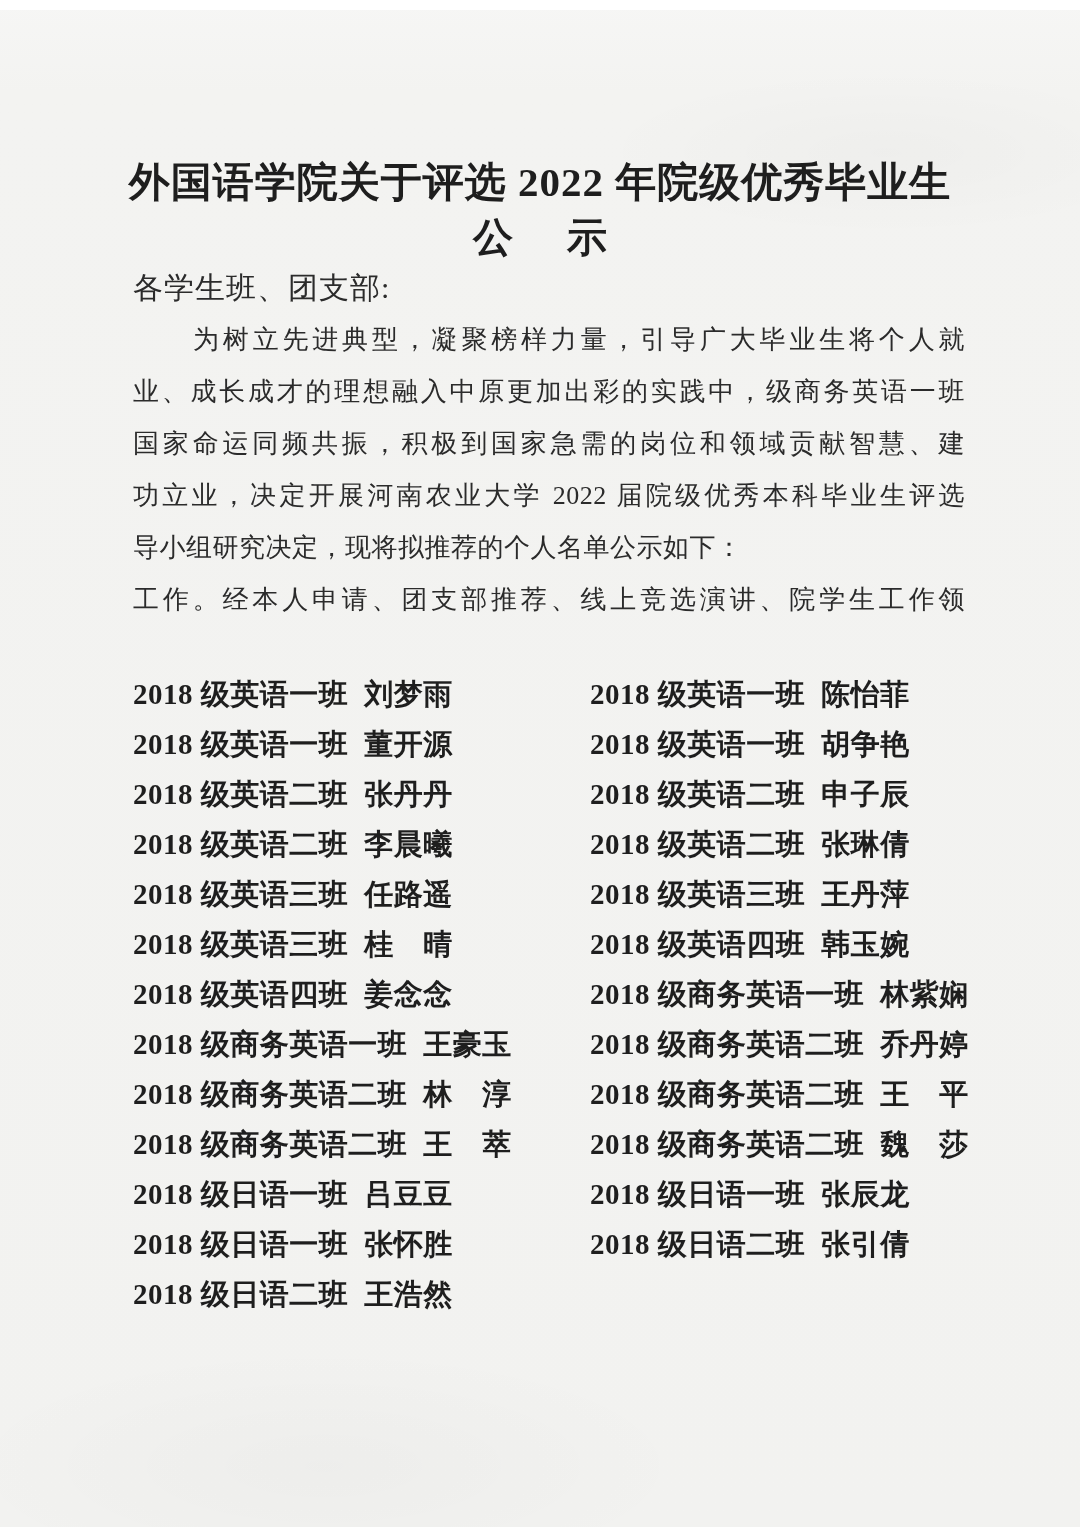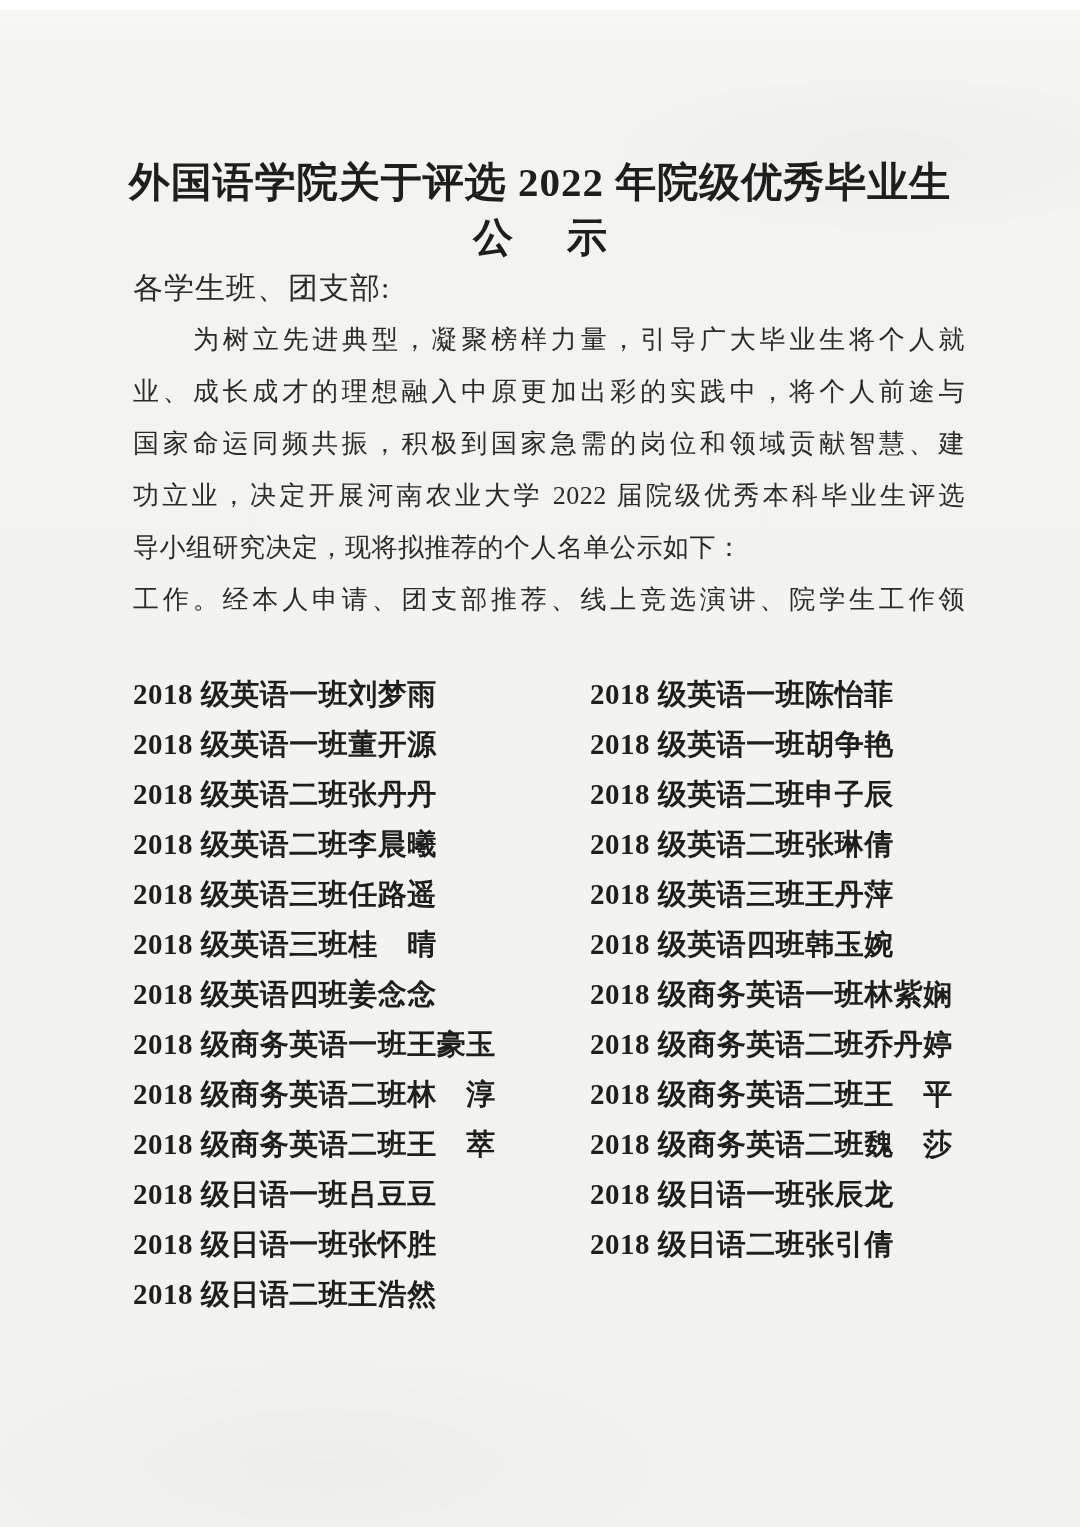--- a/index.html
+++ b/index.html
@@ -65,21 +65,21 @@
   .pline.last{text-align:left;text-align-last:left;}
   .roster{
     position:absolute;top:669px;left:133px;right:60px;
     display:flex;
   }
   .col{display:flex;flex-direction:column;}
   .col-left{width:457px;flex:none;}
   .col-right{flex:1;}
   .row{
     height:50px;line-height:50px;
-    display:flex;column-gap:0;
+    display:flex;column-gap:16px;
     font-weight:700;font-size:29px;
     letter-spacing:0.5px;
     white-space:nowrap;
     color:var(--ink);
   }
 </style>
 </head>
 <body>
 
 <div class="page">
@@ -89,21 +89,21 @@
 
   <div class="subtitle">
     <span>公</span>
     <span>示</span>
   </div>
 
   <div class="salutation">各学生班、团支部:</div>
 
   <div class="paragraph">
     <div class="pline indent">为树立先进典型，凝聚榜样力量，引导广大毕业生将个人就</div>
-    <div class="pline">业、成长成才的理想融入中原更加出彩的实践中，将个人前途与</div>
+    <div class="pline">业、成长成才的理想融入中原更加出彩的实践中，级商务英语一班</div>
     <div class="pline">国家命运同频共振，积极到国家急需的岗位和领域贡献智慧、建</div>
     <div class="pline">功立业，决定开展河南农业大学 2022 届院级优秀本科毕业生评选</div>
     <div class="pline last">导小组研究决定，现将拟推荐的个人名单公示如下：</div>
     <div class="pline">工作。经本人申请、团支部推荐、线上竞选演讲、院学生工作领</div>
   </div>
 
   <div class="roster">
     <div class="col col-left">
       <div class="row">
         <span>2018 级英语一班</span>

